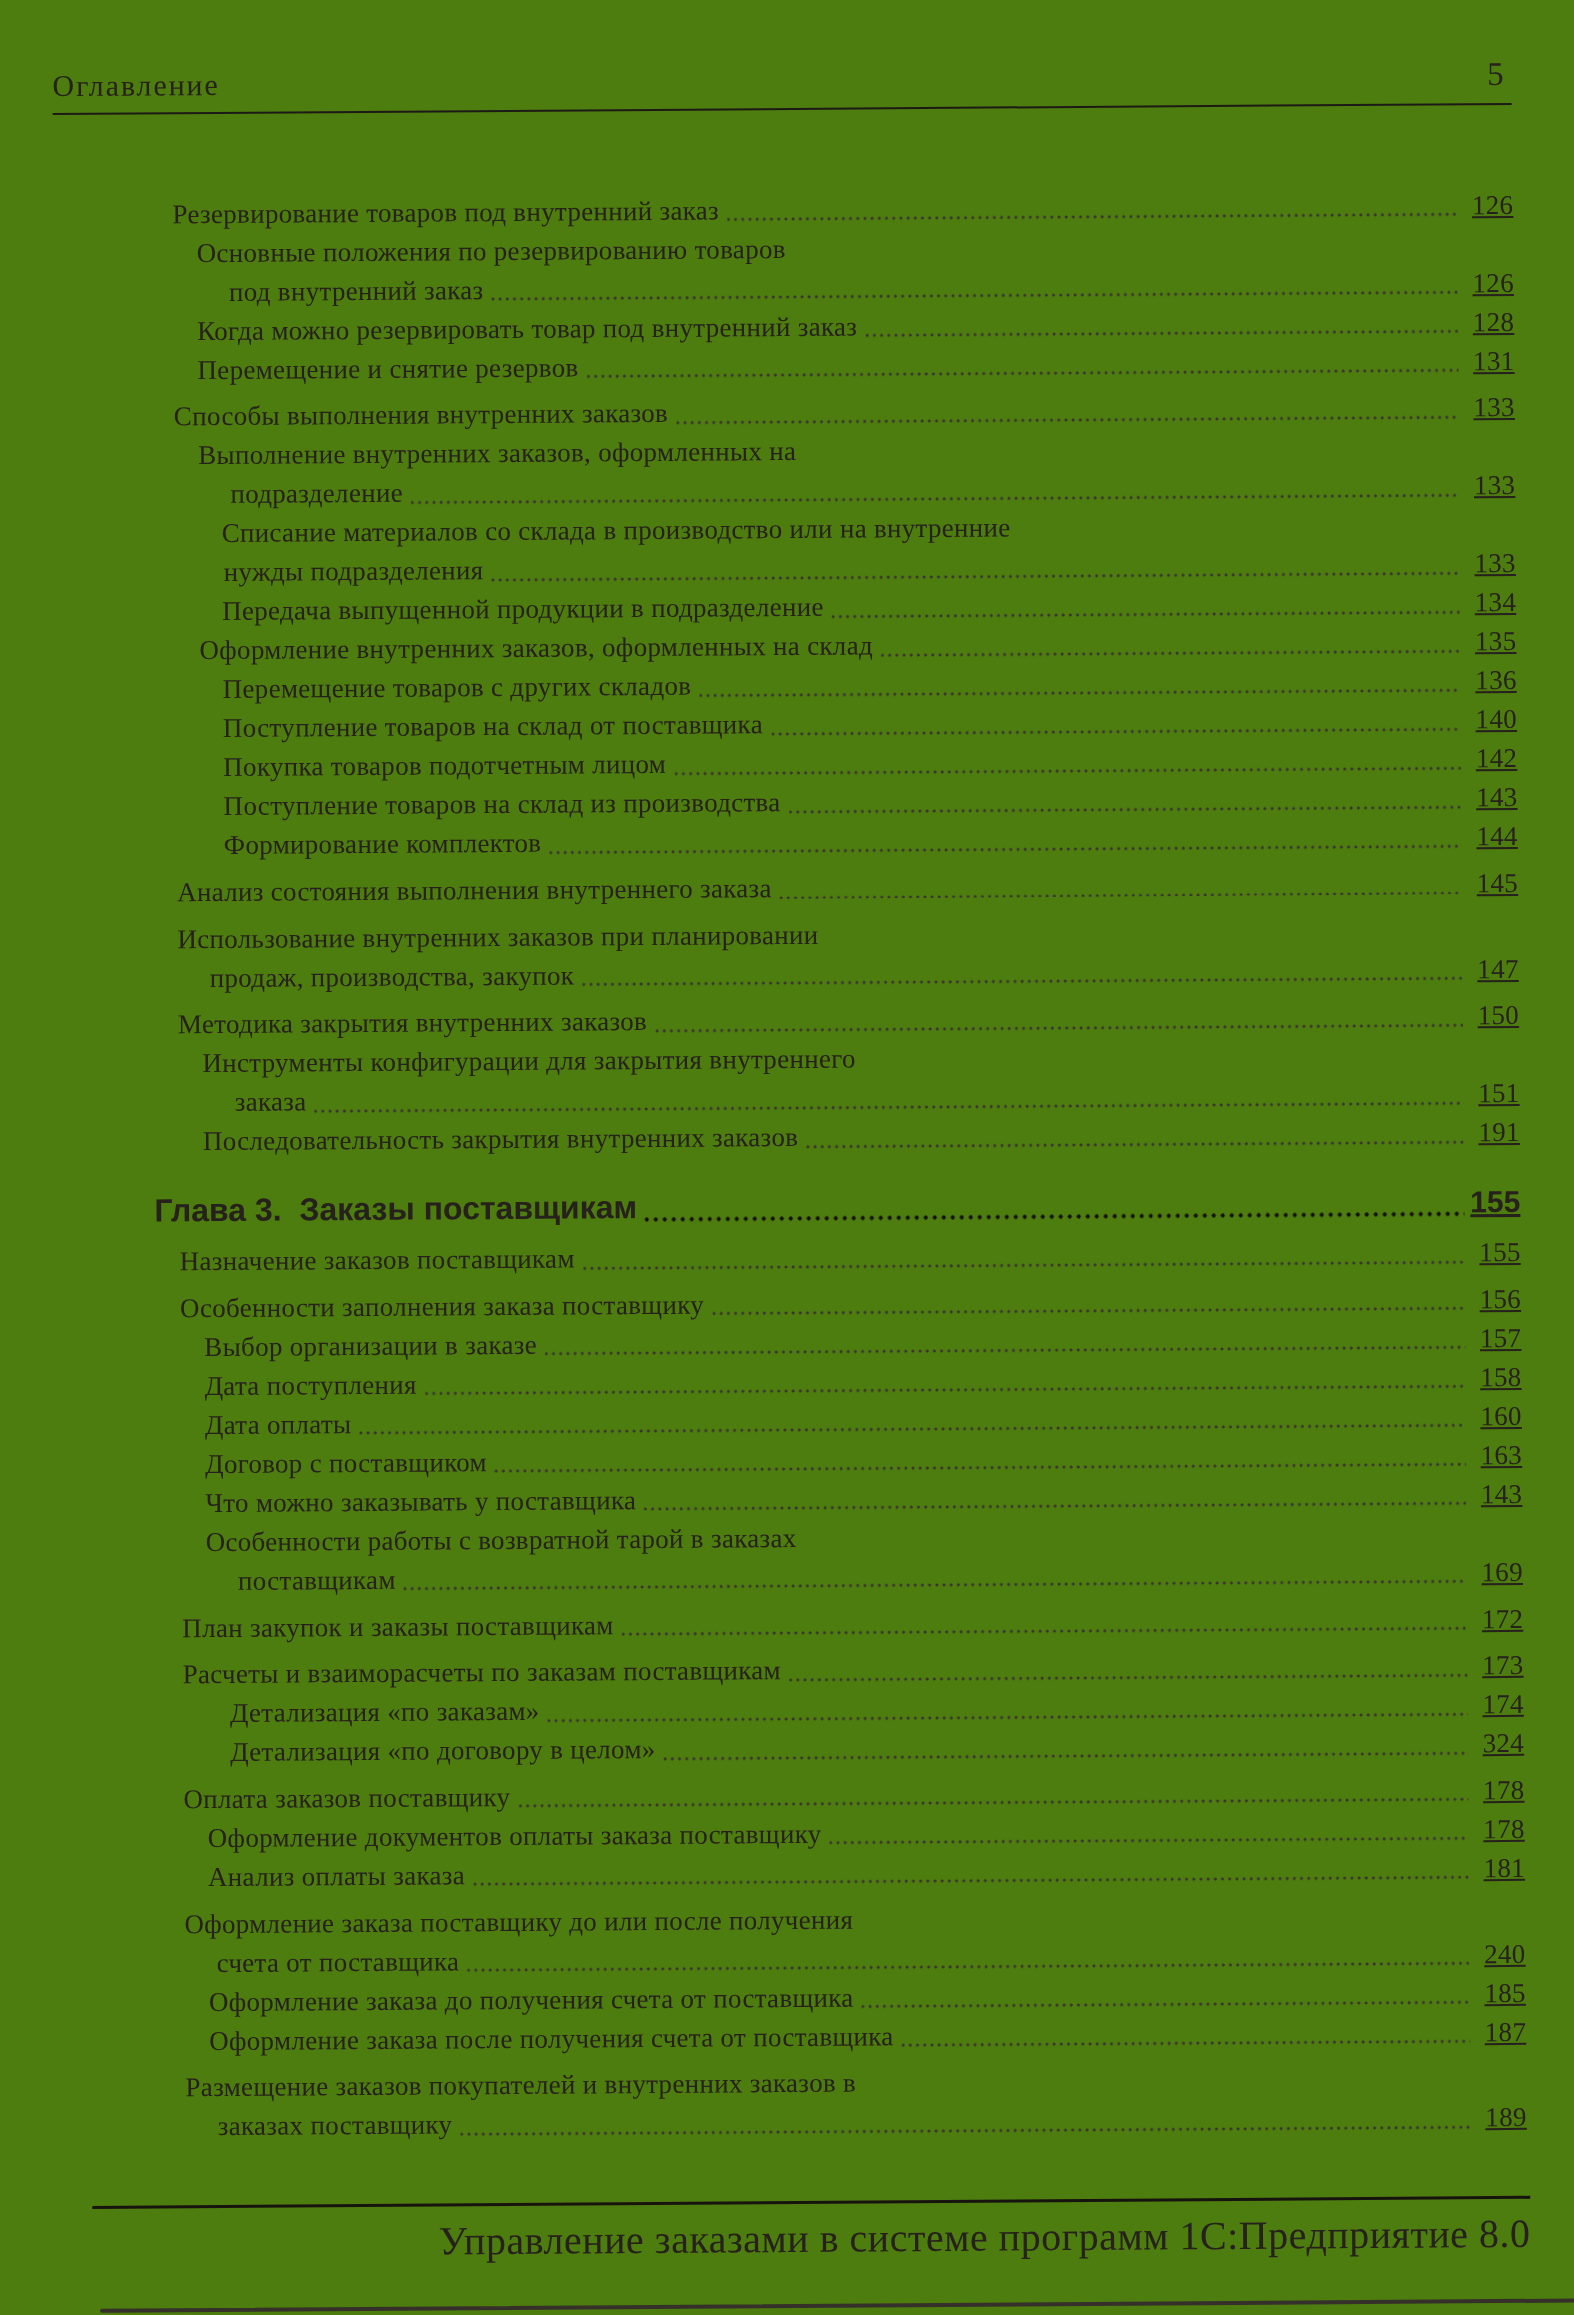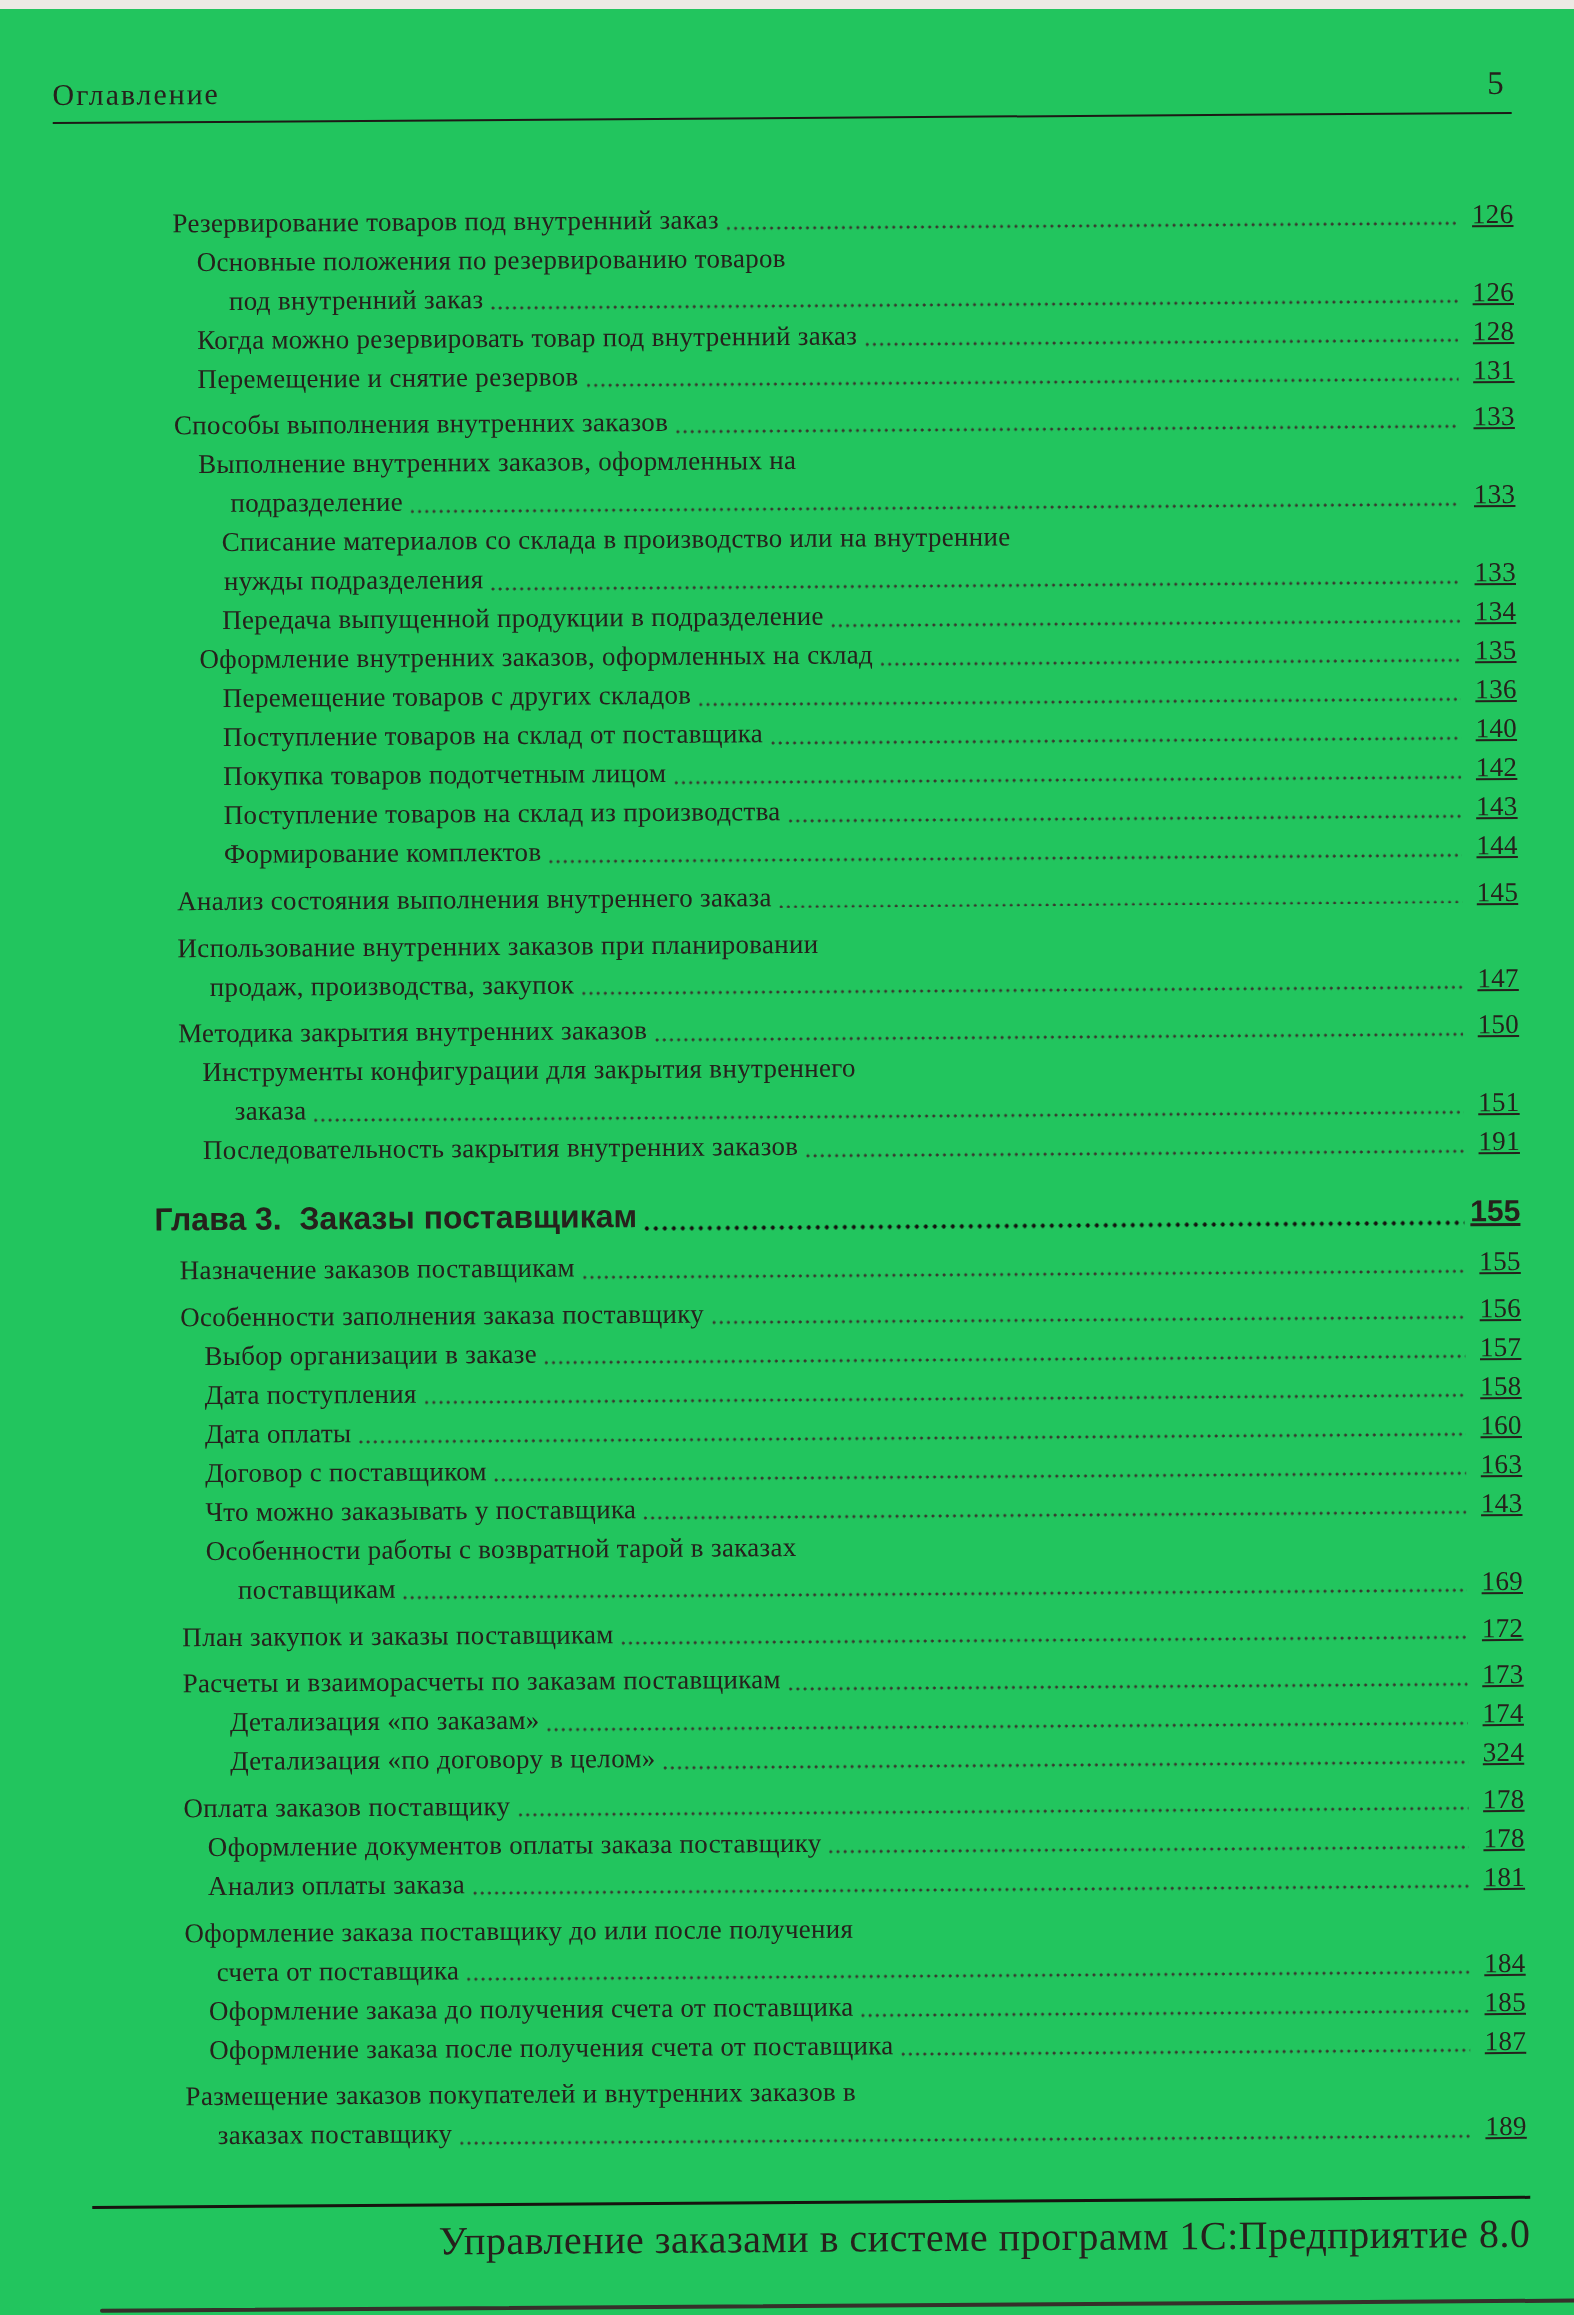--- a/index.html
+++ b/index.html
@@ -6,22 +6,21 @@
   body {
     width: 1575px; height: 2315px;
     background: #eceae4;
     position: relative;
     overflow: hidden;
     font-family: "Liberation Serif", serif;
     color: #26211c;
   }
   .sheet {
     position: absolute; inset: 0;
-    background: #22c55e;
-    margin-top: 9px;
+    background: #4d7c0f;
   }
   .tilt {
     position: absolute; inset: 0;
     transform: rotate(-0.4deg);
     transform-origin: 50% 50%;
   }
   .header {
     position: absolute; top: 61px; left: 60px; right: 56px;
     display: flex; justify-content: space-between; align-items: flex-end;
     border-bottom: 2.9px solid #1d1a16;
@@ -343,21 +342,21 @@
             <span class="text">Анализ оплаты заказа</span>
             <span class="dots"></span>
             <span class="page-num">181</span>
           </div>
         </div>
         <div class="entry lvl1">
           <div class="pre">Оформление заказа поставщику до или после получения</div>
           <div class="row cont">
             <span class="text">счета от поставщика</span>
             <span class="dots"></span>
-            <span class="page-num">184</span>
+            <span class="page-num">240</span>
           </div>
         </div>
         <div class="entry lvl2">
           <div class="row">
             <span class="text">Оформление заказа до получения счета от поставщика</span>
             <span class="dots"></span>
             <span class="page-num">185</span>
           </div>
         </div>
         <div class="entry lvl2">

